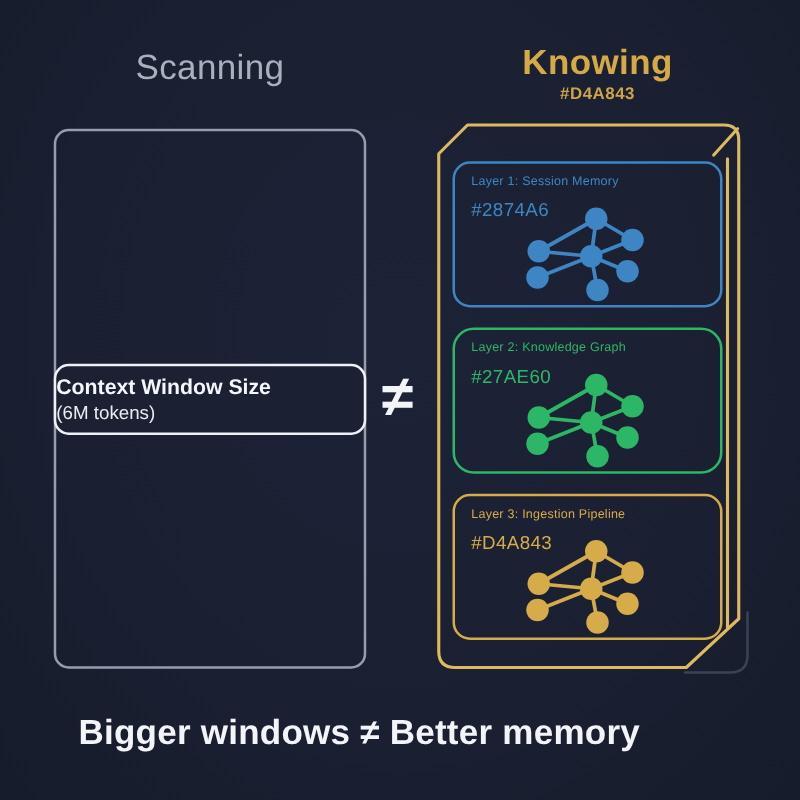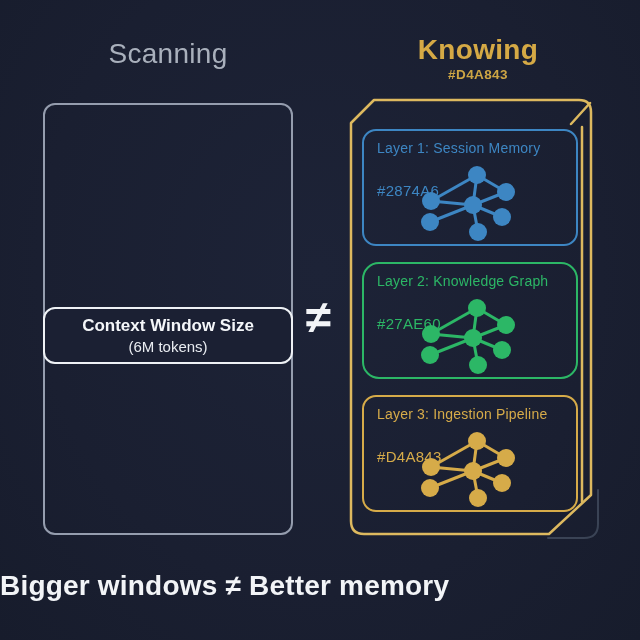--- a/index.html
+++ b/index.html
@@ -15,41 +15,41 @@
     font-size:28px;font-weight:400;color:#a9b0bc;letter-spacing:.3px;}
   .title-right{left:378px;top:34px;width:200px;text-align:center;
     font-size:28px;font-weight:700;color:#d5a945;letter-spacing:.3px;}
   .title-right-hex{left:378px;top:67px;width:200px;text-align:center;
     font-size:13.5px;font-weight:600;color:#cda544;letter-spacing:.4px;}
   
   .left-panel{left:43px;top:103px;width:250px;height:432px;box-sizing:border-box;
     border:2px solid #959dae;border-radius:12px;}
   .context-box{left:43px;top:291px;width:250px;height:57px;box-sizing:border-box;
     border:2px solid #eef1f5;border-radius:12px;background:#1b2033;
-    display:flex;flex-direction:column;align-items:center;justify-content:center;gap:2px;margin-top:16px;}
+    display:flex;flex-direction:column;align-items:flex-start;justify-content:center;gap:2px;}
   .context-title{font-size:17px;font-weight:700;color:#f4f6f9;}
   .context-sub{font-size:15px;font-weight:400;color:#e9ecf1;}
   
   .neq{left:294px;top:292px;width:48px;height:50px;text-align:center;
     font-size:46px;line-height:50px;font-weight:600;color:#f2f4f7;}
   
   .stack-svg{left:330px;top:88px;pointer-events:none;}
   
   .layer{left:362px;width:216px;height:117px;box-sizing:border-box;
     border:2px solid;border-radius:14px;}
   .layer-1{top:129px;color:#3d86c3;border-color:#3d86c3;}
   .layer-2{top:262px;color:#2cb766;border-color:#2cb766;border-radius:17px;}
   .layer-3{top:395px;color:#d6ab49;border-color:#d6ab49;}
-  .layer-title{position:absolute;left:13px;top:9px;font-size:14px;font-weight:500;
+  .layer-title{position:absolute;left:13px;top:9px;font-size:10px;font-weight:500;
     letter-spacing:.2px;white-space:nowrap;}
   .layer-hex{position:absolute;left:13px;top:29px;font-size:15px;font-weight:500;
-    letter-spacing:.3px;margin-top:22px;}
+    letter-spacing:.3px;}
   .net-icon{position:absolute;left:56px;top:33px;}
   
-  .caption{left:0;top:570px;width:512px;text-align:left;
+  .caption{left:0;top:570px;width:512px;text-align:right;
     font-size:28px;font-weight:600;color:#f2f4f7;letter-spacing:.2px;}
 </style>
 </head>
 <body>
 
 <div class="canvas">
 
   <div class="abs title-left">Scanning</div>
   <div class="abs title-right">Knowing</div>
   <div class="abs title-right-hex">#D4A843</div>

